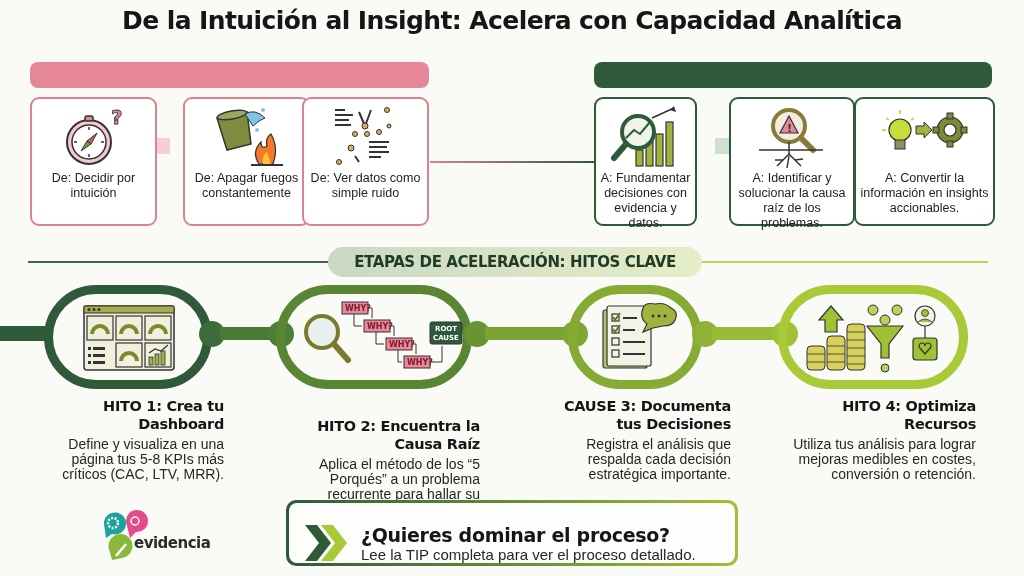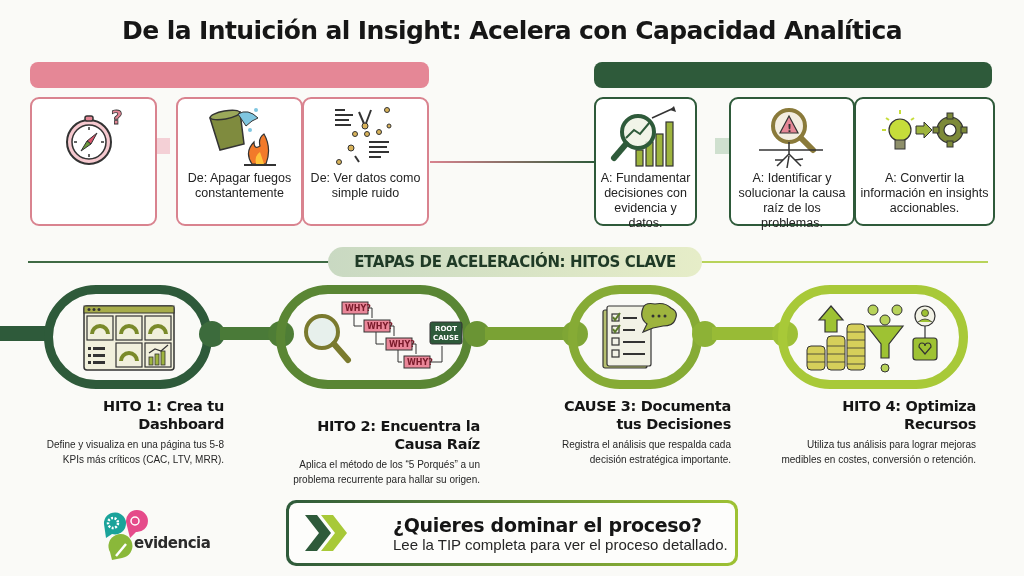--- a/index.html
+++ b/index.html
@@ -1,40 +1,40 @@
 <!DOCTYPE html>
 <html><head>
 <meta charset="utf-8">
 <style>
   *{box-sizing:border-box;margin:0;padding:0;}
   html,body{width:1024px;height:576px;overflow:hidden;background:#fafaf7;}
   body{position:relative;font-family:"Liberation Sans",sans-serif;color:#1f1f1f;}
-  .title{position:absolute;left:0;top:16px;width:1024px;text-align:center;font-family:"DejaVu Sans",sans-serif;font-weight:bold;font-size:25px;letter-spacing:-0.6px;color:#161616;}
+  .title{position:absolute;left:0;top:6px;width:1024px;text-align:center;font-family:"DejaVu Sans",sans-serif;font-weight:bold;font-size:25px;letter-spacing:-0.6px;color:#161616;}
   .bar{position:absolute;height:26px;border-radius:8px;}
   .bar.pink{left:30px;top:62px;width:399px;background:#e58796;}
   .bar.green{left:594px;top:62px;width:398px;background:#2e5a3a;}
   .card{position:absolute;top:97px;height:129px;background:#fff;border-radius:9px;border:2px solid #d9838f;display:flex;flex-direction:column;align-items:center;justify-content:flex-start;}
   .card.g{border-color:#2e5a3a;}
   .card .ic{height:72px;width:100%;display:flex;align-items:center;justify-content:center;padding-top:6px;}
   .card .txt{font-size:12.5px;line-height:15px;text-align:center;color:#232323;padding:0 4px;}
   .link{position:absolute;height:16px;top:138px;}
   .link.p{background:#f4d0d6;}
   .link.gr{background:#cfe0cf;}
   .hline{position:absolute;height:2px;}
   .sep{position:absolute;top:261px;height:2px;}
   .pill{position:absolute;left:328px;top:247px;width:374px;height:30px;border-radius:15px;background:linear-gradient(90deg,#c9d9c2,#e6edc8);display:flex;align-items:center;justify-content:center;font-family:"DejaVu Sans",sans-serif;font-weight:bold;font-size:15px;letter-spacing:-0.4px;color:#1f3a26;}
   .ring{position:absolute;top:285px;height:104px;border-radius:52px;border:9px solid;background:transparent;}
   .ringinner{position:absolute;display:flex;align-items:center;justify-content:center;}
   .knob{position:absolute;width:26px;height:26px;border-radius:50%;top:321px;}
   .conn{position:absolute;height:13px;top:327px;}
   .hito{position:absolute;top:397px;text-align:right;}
   .hito h3{font-family:"DejaVu Sans",sans-serif;font-weight:bold;font-size:14.5px;line-height:18px;color:#151515;letter-spacing:-0.3px;}
-  .hito p{margin-top:4px;font-size:10px;line-height:15px;color:#262626;}
+  .hito p{margin-top:4px;font-size:14px;line-height:15px;color:#262626;}
   .cta{position:absolute;left:286px;top:500px;width:452px;height:66px;border-radius:10px;padding:3px;background:linear-gradient(90deg,#2e5a3a,#9ec233);}
-  .cta-in{width:100%;height:100%;background:#fdfdfb;border-radius:8px;display:flex;align-items:center;padding-left:14px;gap:32px;}
+  .cta-in{width:100%;height:100%;background:#fdfdfb;border-radius:8px;display:flex;align-items:flex-end;padding-left:14px;}
   .cta-q{font-family:"DejaVu Sans",sans-serif;font-weight:bold;font-size:19px;color:#151515;letter-spacing:-0.3px;line-height:22px;}
   .cta-s{font-size:15px;color:#262626;line-height:17px;}
   .logo{position:absolute;left:100px;top:510px;width:130px;height:50px;}
   .logo-text{position:absolute;left:34px;top:24px;font-family:"DejaVu Sans",sans-serif;font-weight:bold;font-size:15px;color:#2b2b2b;letter-spacing:-0.5px;}
 </style>
 </head>
 <body>
 
 <div class="title">De la Intuición al Insight: Acelera con Capacidad Analítica</div>
 
@@ -55,23 +55,24 @@
       <rect x="26" y="12" width="8" height="5" rx="2" fill="#e58796" stroke="#333" stroke-width="1.5"></rect>
       <polygon points="38,29 32,40 28,37" fill="#d9536a" stroke="#333" stroke-width="1"></polygon>
       <polygon points="22,47 28,37 32,40" fill="#6e9a3e" stroke="#333" stroke-width="1"></polygon>
       <line x1="30" y1="23" x2="30" y2="26" stroke="#333" stroke-width="1.5"></line>
       <line x1="30" y1="50" x2="30" y2="53" stroke="#333" stroke-width="1.5"></line>
       <line x1="15" y1="38" x2="18" y2="38" stroke="#333" stroke-width="1.5"></line>
       <line x1="42" y1="38" x2="45" y2="38" stroke="#333" stroke-width="1.5"></line>
       <text x="52" y="20" font-size="20" font-weight="bold" fill="#e58796" stroke="#333" stroke-width="0.8" font-family="DejaVu Sans, sans-serif">?</text>
     </svg>
   </div>
-</div>
-
-<div class="card" style="left:176px;width:127px;">
+  <div class="txt">De: Decidir por intuición</div>
+</div>
+
+<div class="card" style="left:183px;width:127px;">
   <div class="ic">
     <svg width="80" height="68" viewBox="0 0 80 68">
       <path d="M10 14 L40 8 L44 40 L20 46 Z" fill="#7f8b3e" stroke="#333" stroke-width="1.5"></path>
       <ellipse cx="25" cy="11" rx="15" ry="4" fill="#9ba85a" stroke="#333" stroke-width="1.5" transform="rotate(-10 25 11)"></ellipse>
       <path d="M38 10 Q48 4 58 14 Q52 16 46 22 Z" fill="#7fc6e0" stroke="#333" stroke-width="1"></path>
       <circle cx="56" cy="6" r="2" fill="#7fc6e0"></circle>
       <circle cx="50" cy="26" r="2" fill="#7fc6e0"></circle>
       <path d="M52 60 Q44 48 54 38 Q54 46 60 42 Q58 34 64 30 Q72 44 66 60 Z" fill="#f27a2a" stroke="#333" stroke-width="1.2"></path>
       <path d="M56 60 Q54 52 60 48 Q62 54 64 60 Z" fill="#ffc23a"></path>
       <line x1="44" y1="61" x2="76" y2="61" stroke="#333" stroke-width="2"></line>

